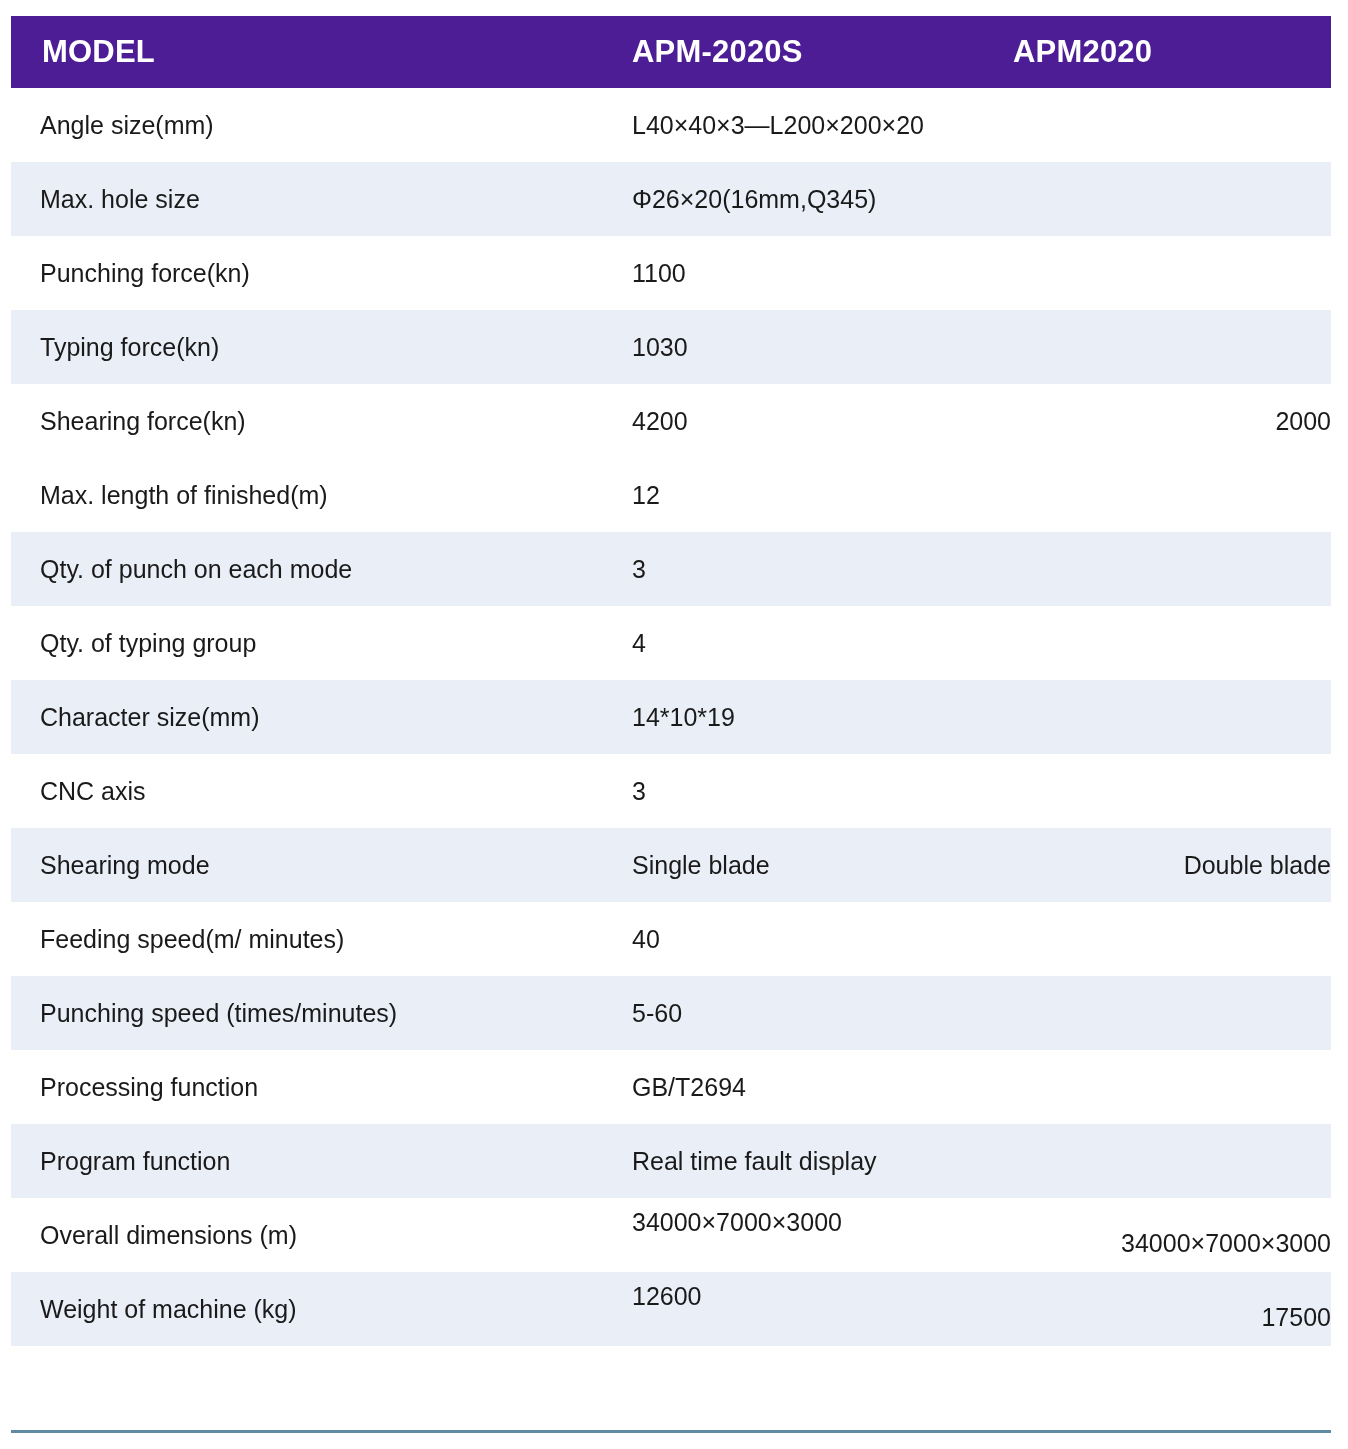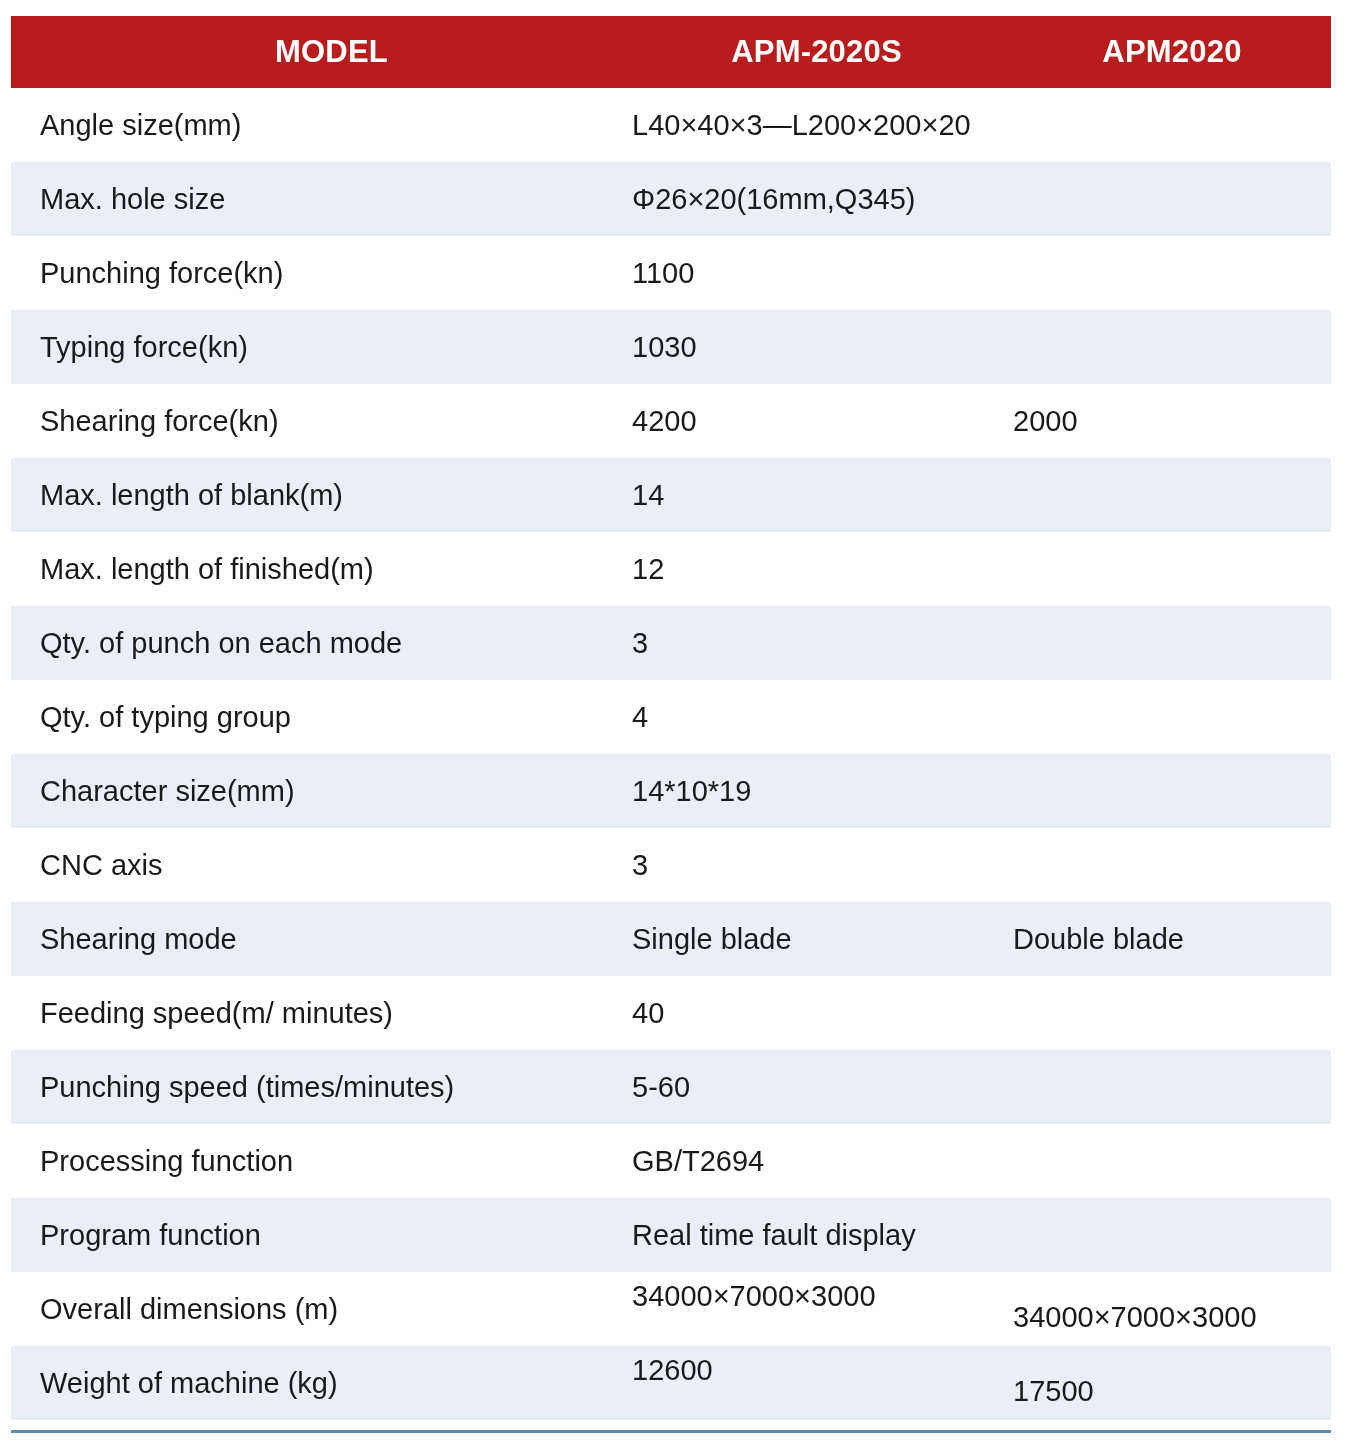--- a/index.html
+++ b/index.html
@@ -21,51 +21,51 @@
     width: 1320px;
     border-collapse: collapse;
     table-layout: fixed;
   }
 
   #spec-table col.c1 { width: 610px; }
   #spec-table col.c2 { width: 380px; }
   #spec-table col.c3 { width: 330px; }
 
   #spec-table thead th {
-    background: #b91c1c;
+    background: #4c1d95;
     color: #ffffff;
     font-size: 31px;
     font-weight: bold;
-    text-align: center;
+    text-align: left;
     height: 72px;
     padding: 0 0 0 31px;
     vertical-align: middle;
     letter-spacing: 0.2px;
     box-sizing: border-box;
   }
   #spec-table thead th.h2 { padding-left: 11px; }
   #spec-table thead th.h3 { padding-left: 12px; }
 
   #spec-table tbody td {
     height: 74px;
-    font-size: 29px;
+    font-size: 25px;
     color: #1a1a1a;
     vertical-align: middle;
     padding: 0;
     box-sizing: border-box;
     font-weight: 400;
     white-space: nowrap;
   }
 
   #spec-table tbody tr.odd td { background: #ffffff; }
   #spec-table tbody tr.even td { background: #eaeef7; }
 
   #spec-table td.label { padding-left: 29px; }
   #spec-table td.v2 { padding-left: 11px; margin-top: 34px; }
-  #spec-table td.v3 { padding-left: 12px; }
+  #spec-table td.v3 { padding-left: 12px; text-align: right; }
 
   
   #spec-table td.nudge-up span { position: relative; top: -13px; display: inline-block; }
   #spec-table td.nudge-down span { position: relative; top: 8px; display: inline-block; }
   #spec-table td.indent span { position: relative; left: 0; display: inline-block; }
 
   #bottom-rule {
     position: absolute;
     left: 11px;
     top: 1430px;
@@ -108,25 +108,20 @@
       </tr>
       <tr class="even">
         <td class="label"><span>Typing force(kn)</span></td>
         <td class="v2"><span>1030</span></td>
         <td class="v3"><span></span></td>
       </tr>
       <tr class="odd">
         <td class="label"><span>Shearing force(kn)</span></td>
         <td class="v2"><span>4200</span></td>
         <td class="v3"><span>2000</span></td>
-      </tr>
-      <tr class="even">
-        <td class="label"><span>Max. length of blank(m)</span></td>
-        <td class="v2"><span>14</span></td>
-        <td class="v3"><span></span></td>
       </tr>
       <tr class="odd">
         <td class="label"><span>Max. length of finished(m)</span></td>
         <td class="v2"><span>12</span></td>
         <td class="v3"><span></span></td>
       </tr>
       <tr class="even">
         <td class="label"><span>Qty. of punch on each mode</span></td>
         <td class="v2"><span>3</span></td>
         <td class="v3"><span></span></td>

